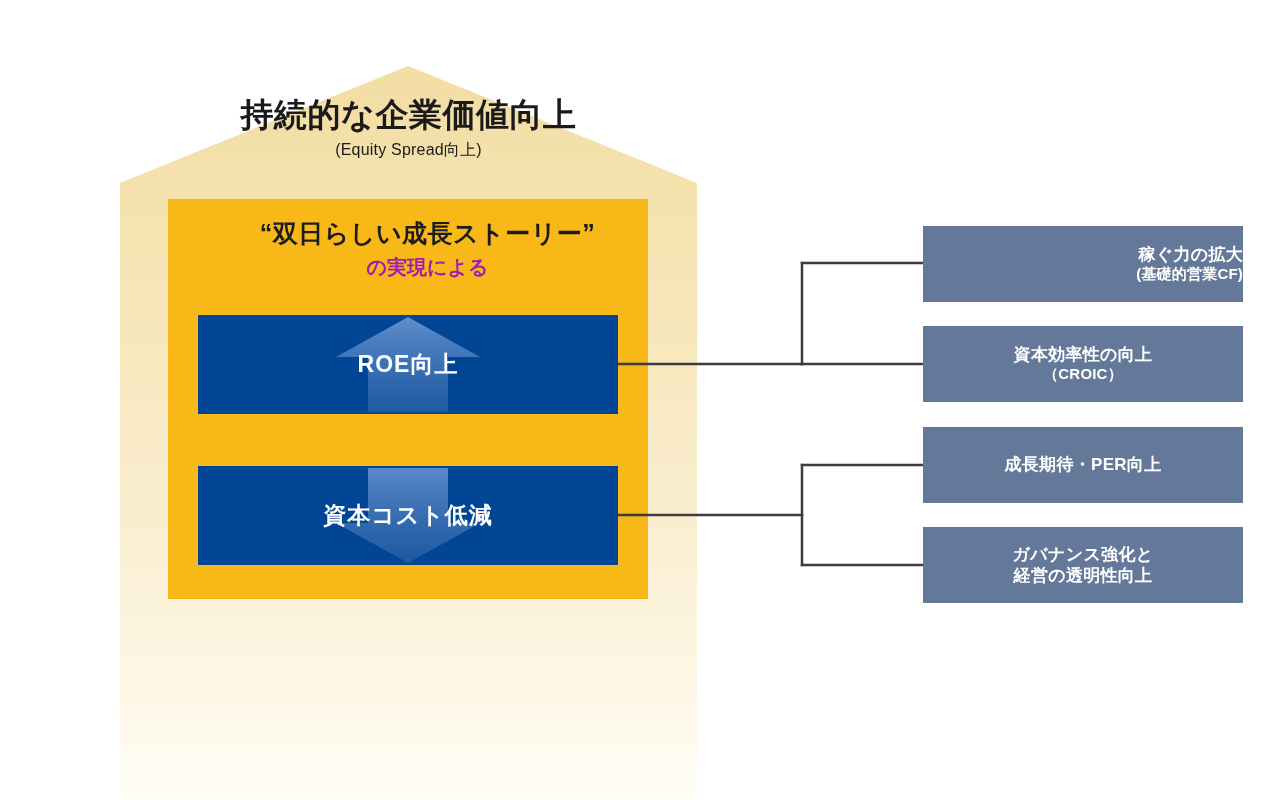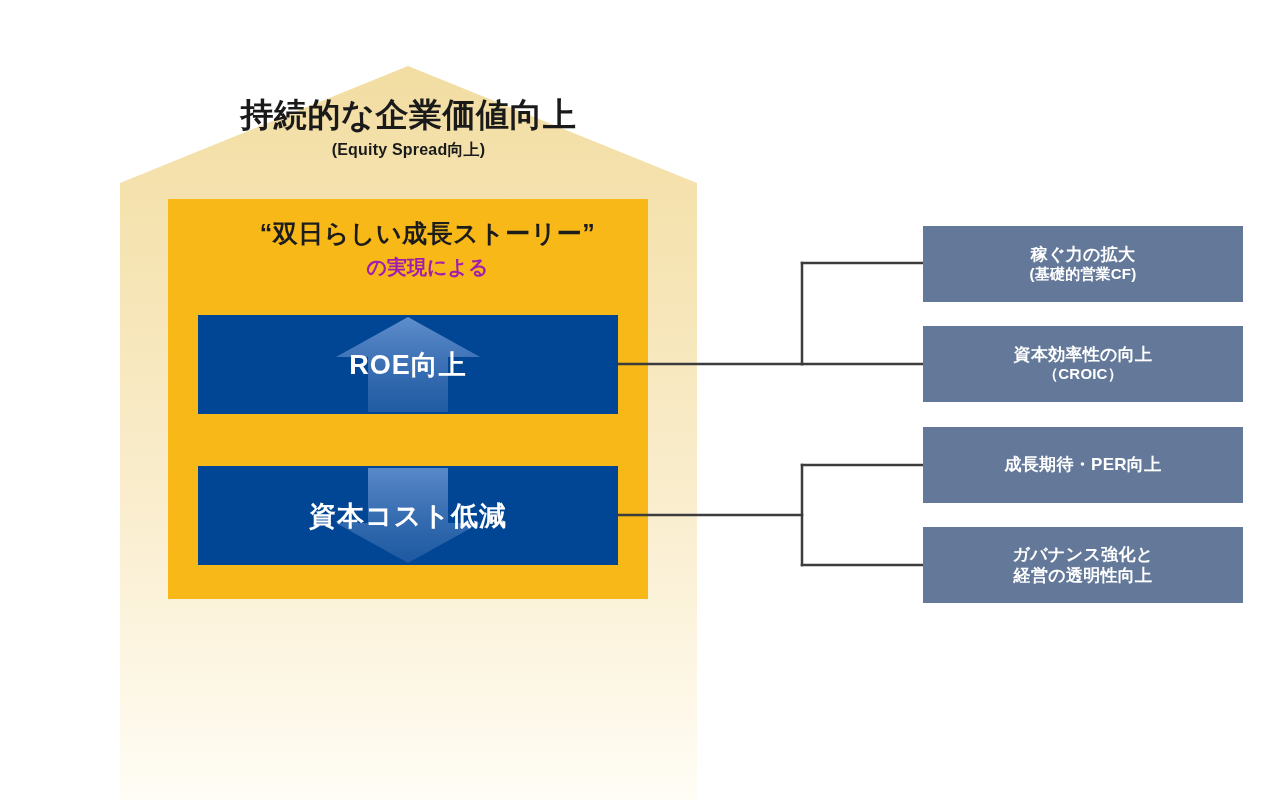--- a/index.html
+++ b/index.html
@@ -18,21 +18,21 @@
   
   .title-wrap {
     position:absolute; left:80px; top:96px; width:577px;
     text-align:center;
   }
   .title-main {
     font-size:33px; font-weight:bold; color:#1a1a1a;
     letter-spacing:0.5px; line-height:1.15;
   }
   .title-sub {
-    font-size:16px; font-weight:700; color:#1a1a1a;
+    font-size:16px; font-weight:400; color:#1a1a1a;
     margin-top:6px; letter-spacing:0.2px;
   }
 
   
   .yellow-panel {
     position:absolute; left:128px; top:199px; width:480px; height:400px;
     background:#f7b818;
   }
   .panel-head { padding-top:18px; text-align:center;padding-left:39px; }
   .panel-head-1 {
@@ -44,40 +44,40 @@
 
   
   .blue-box {
     position:absolute;
     background:#014694;
     overflow:hidden;
   }
   .blue-box .bb-label {
     position:absolute; left:0; top:0; width:100%; height:100%;
     display:flex; align-items:center; justify-content:center;
-    color:#ffffff; font-size:27px; font-weight:bold;
+    color:#ffffff; font-size:23px; font-weight:bold;
     letter-spacing:1px; z-index:3;
   }
   .arrow-wm { position:absolute; left:0; top:0; width:100%; height:100%; z-index:1; }
 
   #blue-roe  { left:158px; top:315px; width:420px; height:99px; }
   #blue-cost { left:158px; top:466px; width:420px; height:99px; }
   #blue-ret  { left:158px; top:619px; width:420px; height:99px; }
 
   
   .gray-box {
     position:absolute; left:883px; width:320px; height:76px;
     background:#64799a;
     display:flex; flex-direction:column;
     align-items:center; justify-content:center;
     color:#ffffff;
   }
   .gray-box .g1 { font-size:17px; font-weight:bold; line-height:1.25; letter-spacing:0.3px; }
   .gray-box .g2 { font-size:15px; font-weight:bold; line-height:1.25; letter-spacing:0.2px; }
-  #gray-0 { top:226px; }
+  #gray-0 { top:226px;align-items:flex-end; }
   #gray-1 { top:326px; }
   #gray-2 { top:427px; }
   #gray-3 { top:527px; }
 
   
   .conn-svg { position:absolute; left:0; top:0; width:1280px; height:800px; pointer-events:none; }
 </style>
 </head>
 <body>
 

